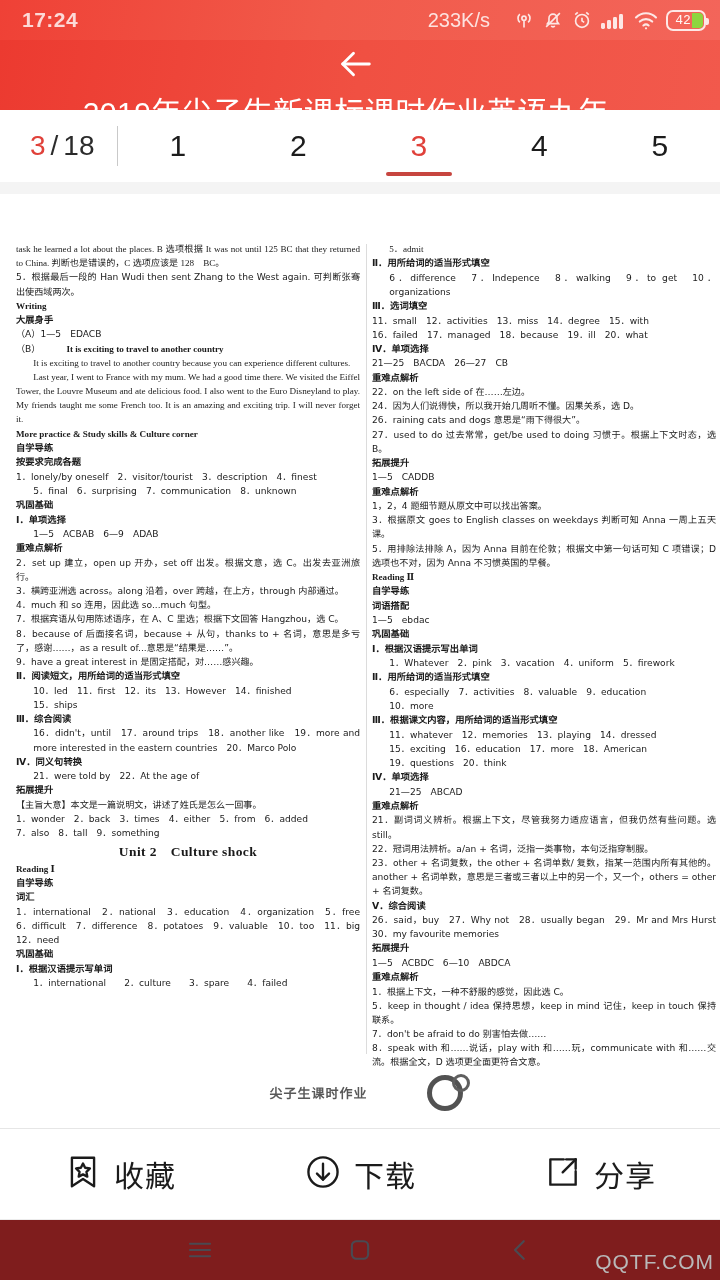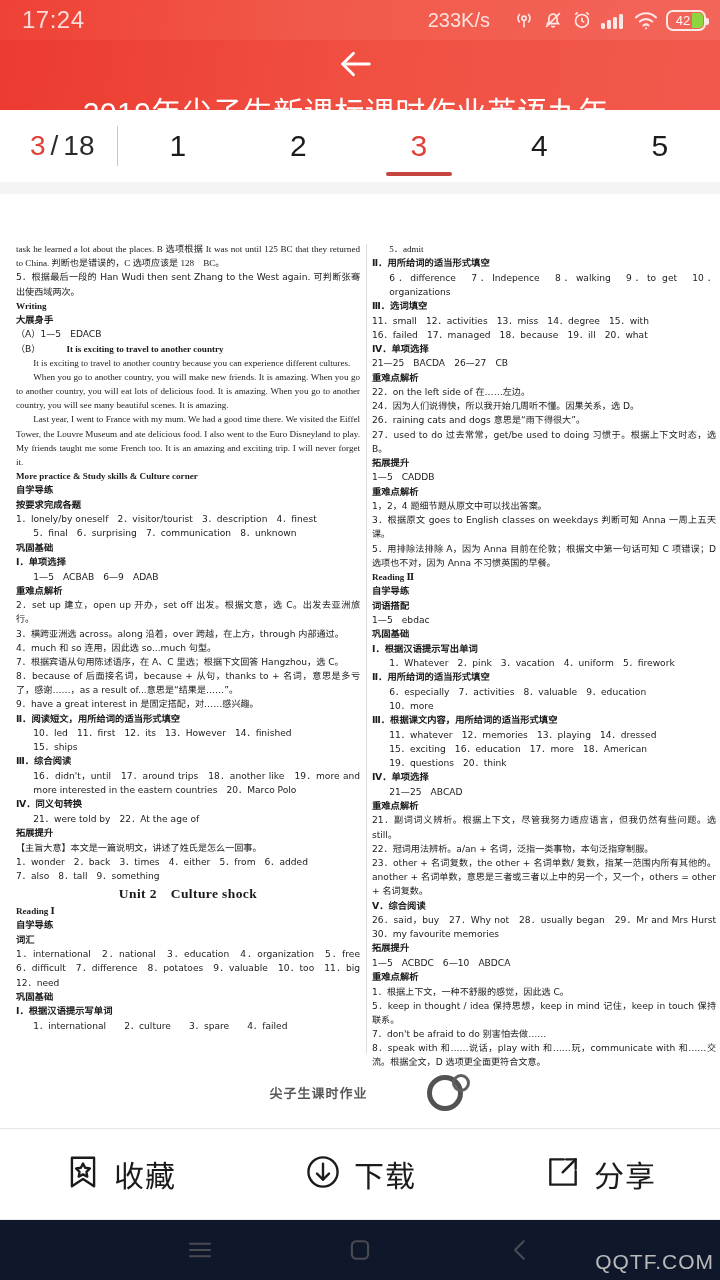--- a/index.html
+++ b/index.html
@@ -20,24 +20,24 @@
     height: 40px;
     background: linear-gradient(100deg, #ef4136 0%, #f15a4a 45%, #f3655a 100%);
     display: flex;
     align-items: center;
     padding: 0 14px 0 22px;
     box-sizing: border-box;
     color: #ffffff;
     position: relative;
   }
   .clock {
-    font-size: 24px;
+    font-size: 21px;
     letter-spacing: .5px;
     color: rgba(255,255,255,.80);
-    font-weight: 400;
+    font-weight: 700;
   }
   .status-right {
     margin-left: auto;
     display: flex;
     align-items: center;
     gap: 7px;
   }
   .netspeed {
     font-size: 20px;
     color: rgba(255,255,255,.82);
@@ -70,20 +70,21 @@
     background: #8ed63f;
     border-radius: 0 4px 4px 0;
   }
   .battery .pct {
     position: relative;
     font-size: 13px;
     color: rgba(255,255,255,.95);
     line-height: 1;
     z-index: 2;
     padding-right: 6px;
+    font-family: Liberation Mono, monospace;
   }
 
   
   .appbar {
     height: 70px;
     background: linear-gradient(100deg, #ec3a30 0%, #f05042 50%, #f2594c 100%);
     display: flex;
     align-items: center;
     padding: 0 28px 0 20px;
     box-sizing: border-box;
@@ -278,21 +279,21 @@
     font-size: 30px;
     color: #1b1b1b;
     letter-spacing: 1px;
   }
 
   
   .navbar {
     position: absolute;
     left: 0; right: 0; bottom: 0;
     height: 60px;
-    background: #0f172a;
+    background: #7f1d1d;
     display: flex;
     align-items: center;
     box-sizing: border-box;
   }
   .navbtn {
     flex: 1 1 0;
     display: flex;
     align-items: center;
     justify-content: center;
     cursor: pointer;
@@ -401,21 +402,20 @@
         <p>task he learned a lot about the places. B 选项根据 It was not until 125 BC that they returned to China. 判断也是错误的，C 选项应该是 128　BC。</p>
         <p class="cnp">5．根据最后一段的 Han Wudi then sent Zhang to the West again. 可判断张骞出使西域两次。</p>
         <p class="b">Writing</p>
         <p class="cn">大展身手</p>
         <p class="cnp">（A）1—5　EDACB</p>
         <p>
           <span class="cnp">（B）</span>
           <span class="b" style="margin-left:2.6em;">It is exciting to travel to another country</span>
         </p>
         <p class="ind">It is exciting to travel to another country because you can experience different cultures.</p>
-        <p class="ind">When you go to another country, you will make new friends. It is amazing. When you go to another country, you will eat lots of delicious food. It is amazing. When you go to another country, you will see many beautiful scenes. It is amazing.</p>
         <p class="ind">Last year, I went to France with my mum. We had a good time there. We visited the Eiffel Tower, the Louvre Museum and ate delicious food. I also went to the Euro Disneyland to play. My friends taught me some French too. It is an amazing and exciting trip. I will never forget it.</p>
         <p class="b">More practice &amp; Study skills &amp; Culture corner</p>
         <p class="cn">自学导练</p>
         <p class="cn">按要求完成各题</p>
         <p class="cnp">1．lonely/by oneself　2．visitor/tourist　3．description　4．finest</p>
         <p class="cnp ind2">5．final　6．surprising　7．communication　8．unknown</p>
         <p class="cn">巩固基础</p>
         <p class="cn">Ⅰ．单项选择</p>
         <p class="cnp ind2">1—5　ACBAB　6—9　ADAB</p>
         <p class="cn">重难点解析</p>

